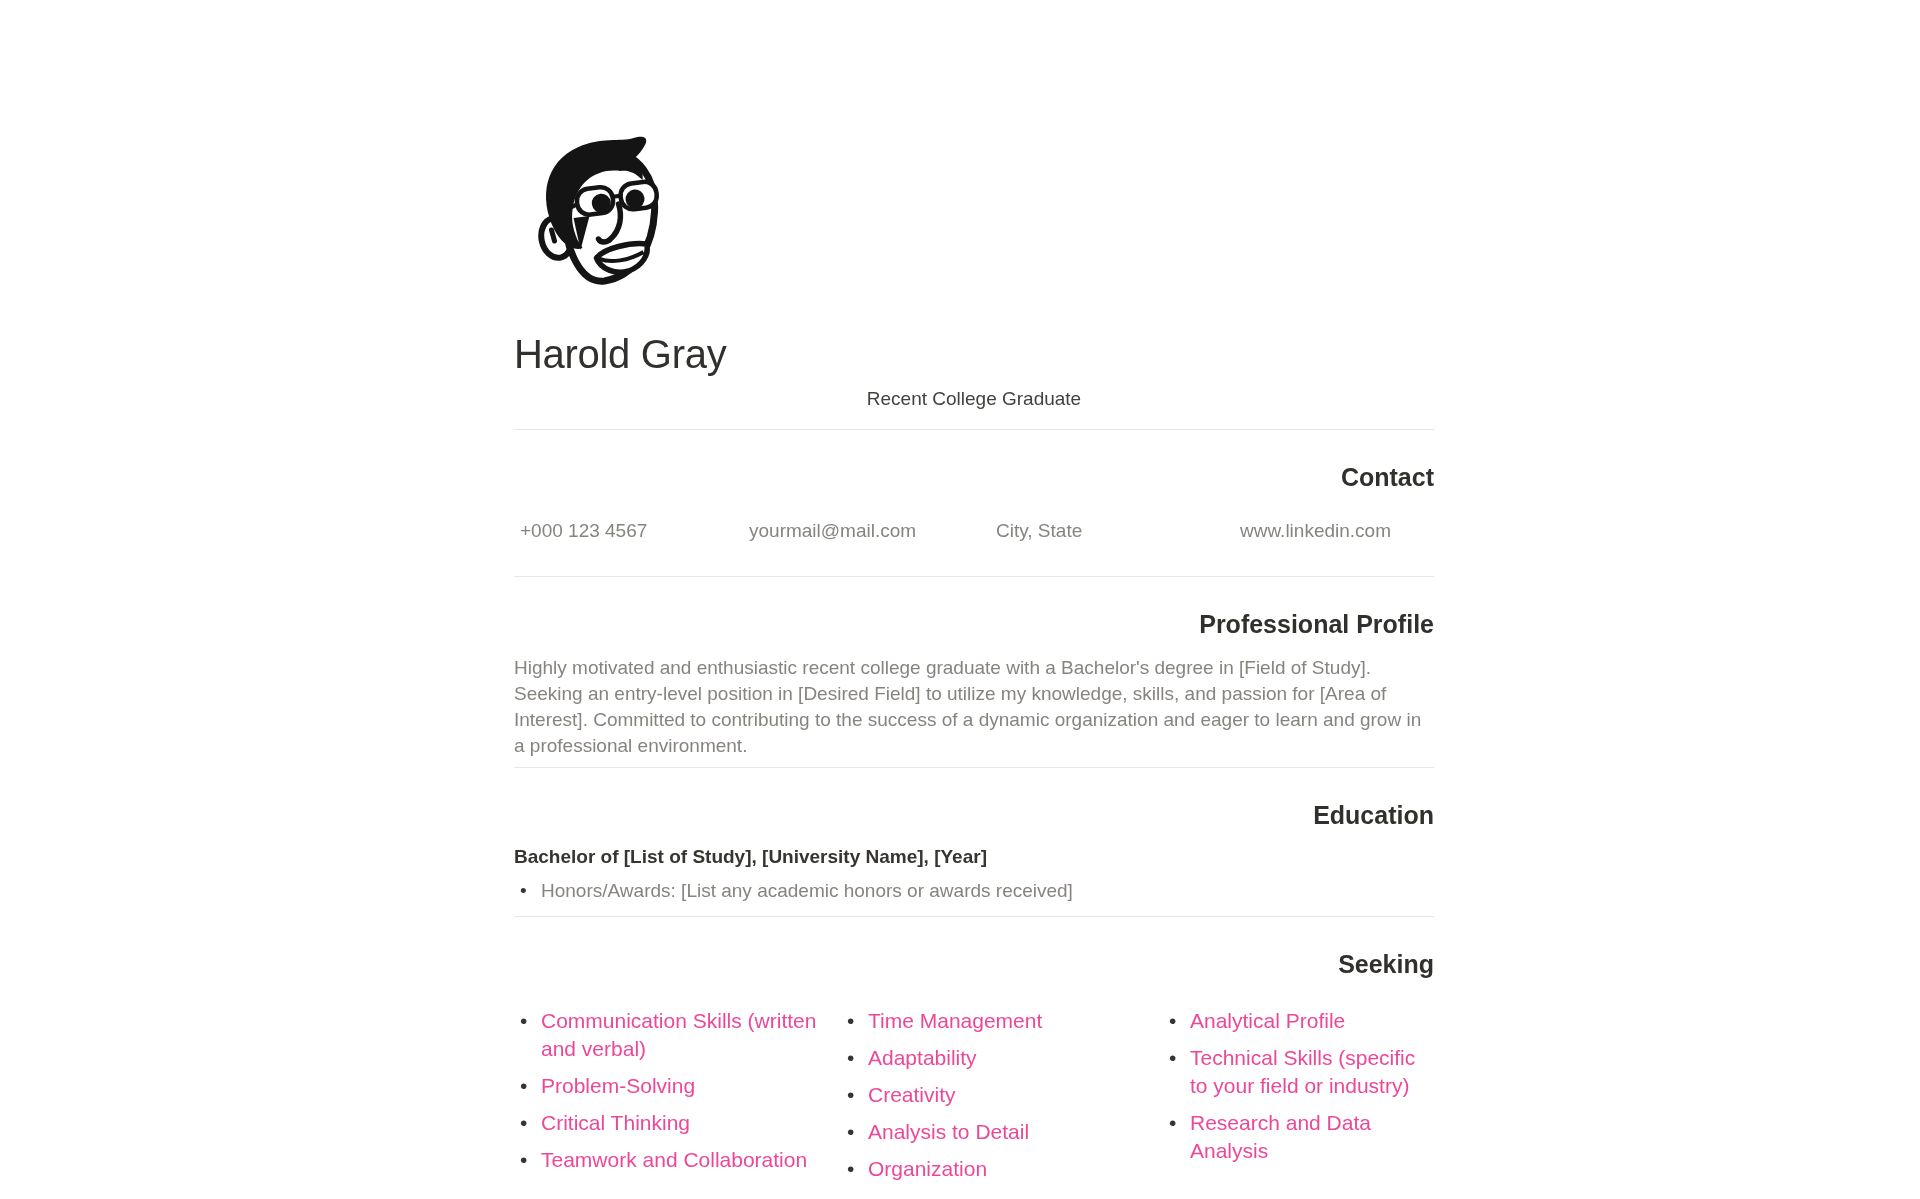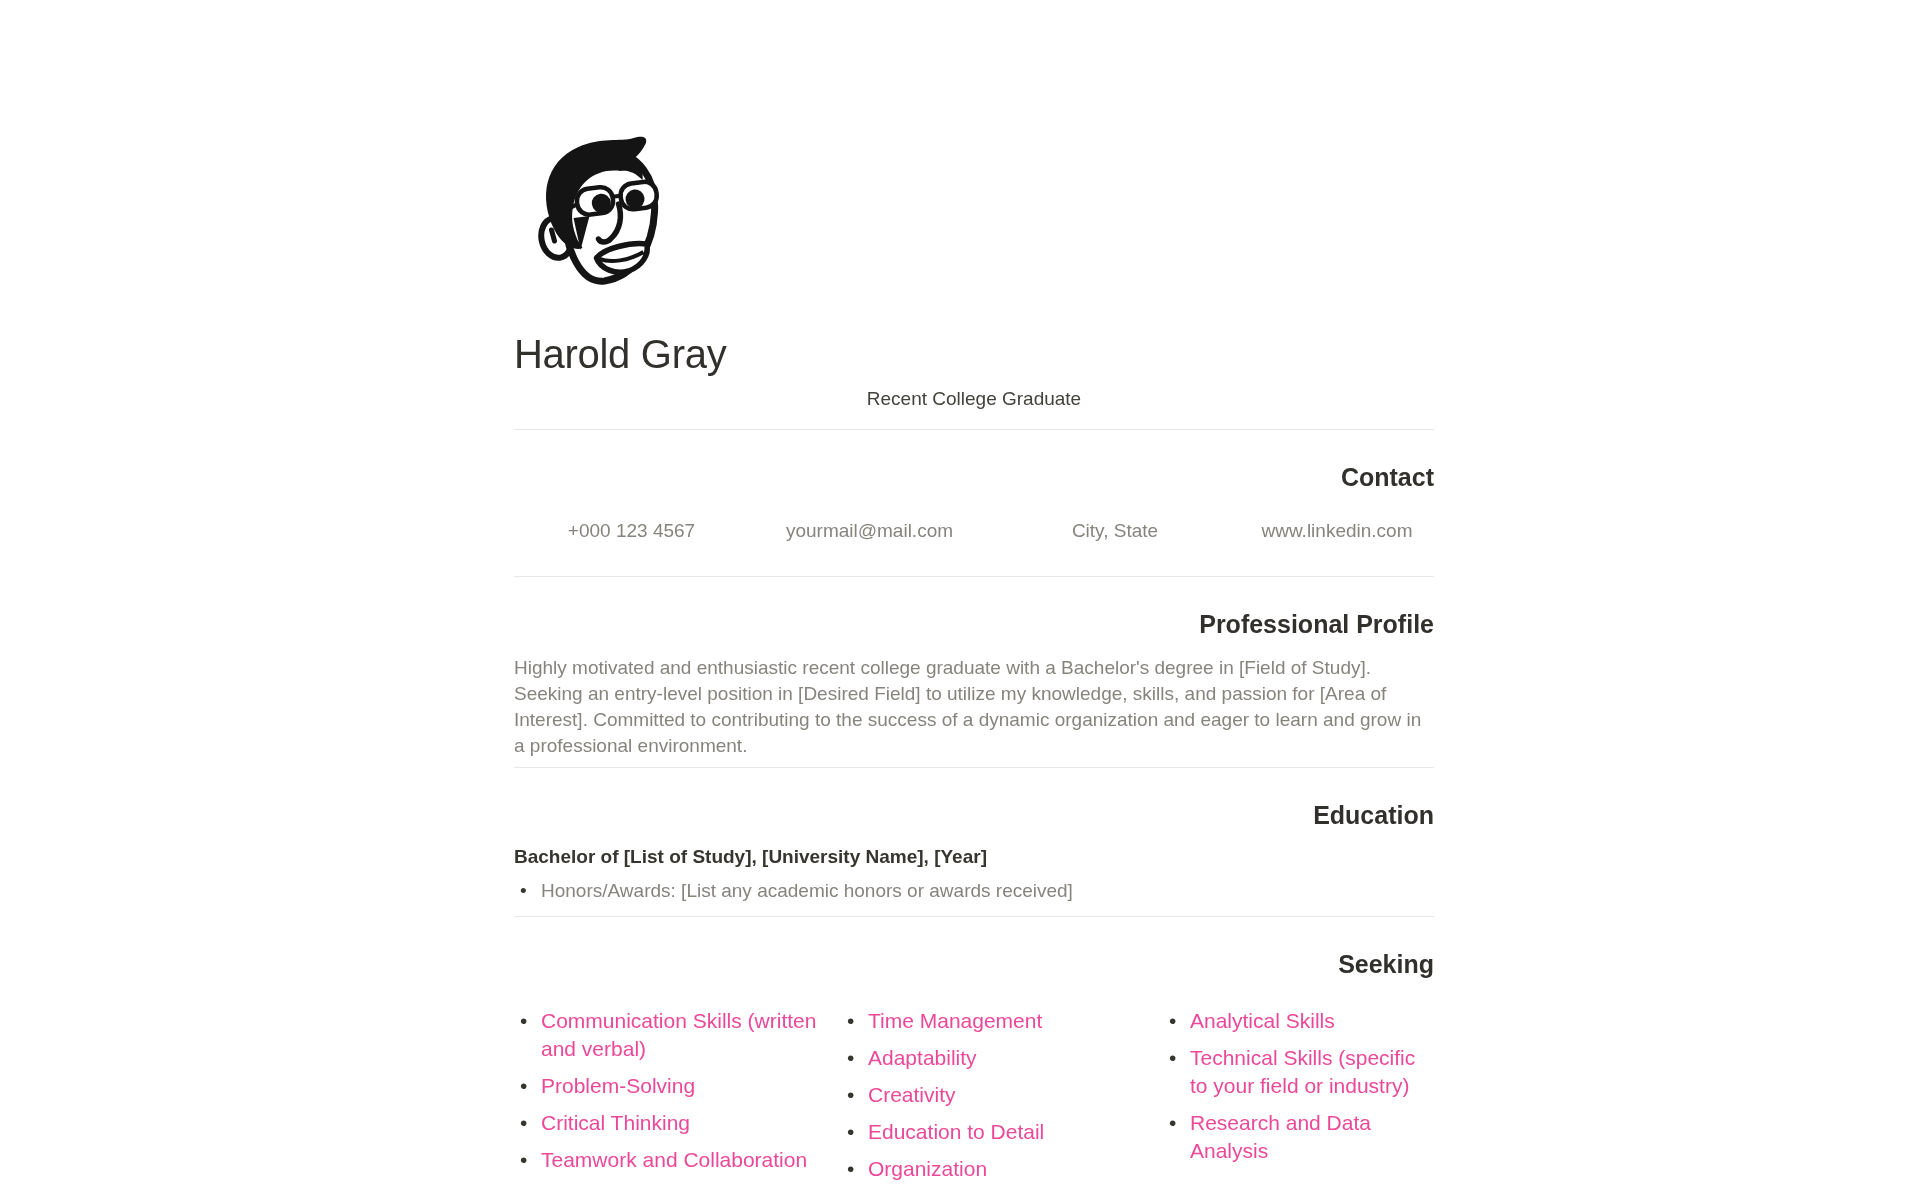--- a/index.html
+++ b/index.html
@@ -54,21 +54,21 @@
   }
   .contact-grid {
     display: grid;
     grid-template-columns: 229px 247px 244px auto;
     margin-top: 24px;
     margin-bottom: 32px;
     font-size: 19px;
     line-height: 26px;
     color: #87847e;
   }
-  .contact-grid span { padding-left: 6px; white-space: nowrap; text-align: center; }
+  .contact-grid span { padding-left: 6px; white-space: nowrap; }
   p.profile-text {
     margin: 14px 0 8px 0;
     font-size: 19px;
     line-height: 26px;
     color: #87847e;
     max-width: 920px;
   }
   p.degree {
     margin: 12px 0 0 0;
     font-size: 19px;
@@ -196,24 +196,24 @@
       <ul>
         <li>Communication Skills (written and verbal)</li>
         <li>Problem-Solving</li>
         <li>Critical Thinking</li>
         <li>Teamwork and Collaboration</li>
       </ul>
       <ul>
         <li>Time Management</li>
         <li>Adaptability</li>
         <li>Creativity</li>
-        <li>Education to Detail</li>
+        <li>Analysis to Detail</li>
         <li>Organization</li>
       </ul>
       <ul>
-        <li>Analytical Skills</li>
+        <li>Analytical Profile</li>
         <li>Technical Skills (specific to your field or industry)</li>
         <li>Research and Data Analysis</li>
       </ul>
     </div>
   </section>
 
 </main>
 
 </body></html>

